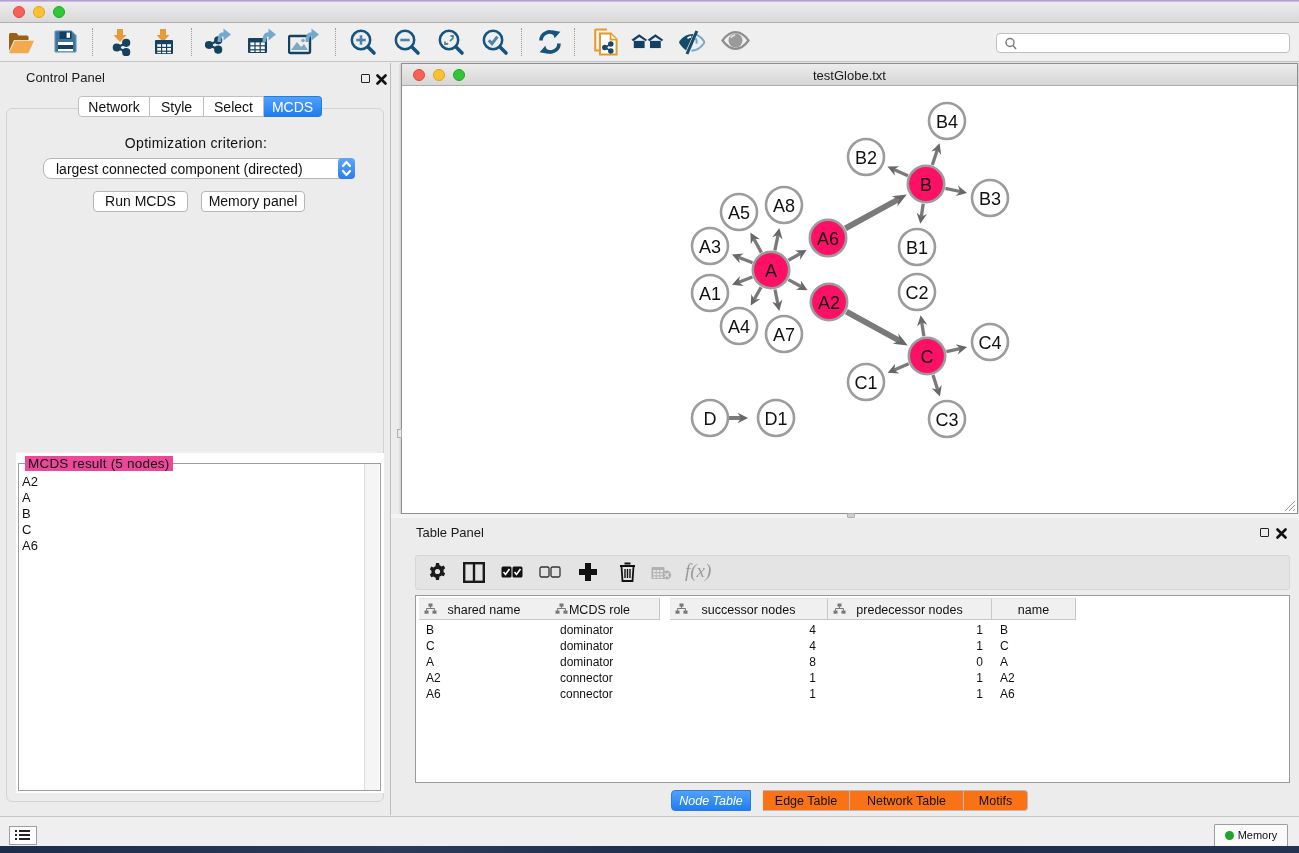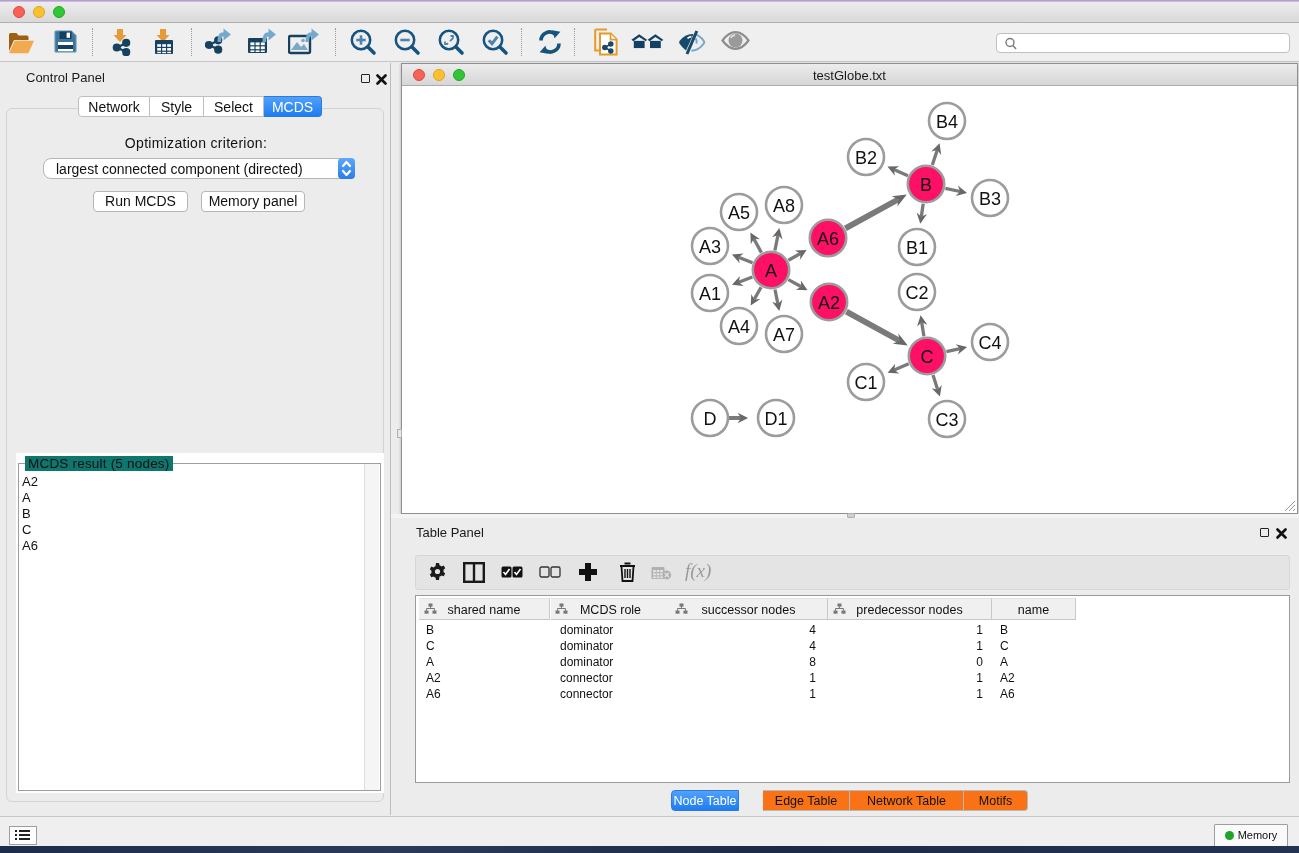--- a/index.html
+++ b/index.html
@@ -22,21 +22,21 @@
 #cp-title { left:13px; top:70px; font-size:13px; color:#1a1a1a;margin-left:13px; }
 .winbtn-sq { position:absolute; width:9px; height:9px; border:1.5px solid #222; border-radius:1px; }
 .cptab { position:absolute; top:96px; height:21px; background:#fff; border:1px solid #bfbfbf; border-left:none; font-size:14px; color:#111; text-align:center; line-height:20px; z-index:2; }
 #cpbox { left:6px; top:108px; width:378px; height:694px; background:#ececec; border:1px solid #d2d2d2; border-radius:6px; }
 #optlabel { left:0px; top:135px; width:392px; text-align:center; font-size:14px; letter-spacing:0.3px; color:#111; }
 #dropdown { left:43px; top:158px; width:312px; height:21px; background:#fff; border:1px solid #b6b6b6; border-radius:8px; font-size:14px; color:#111; line-height:20px; padding-left:12px; }
 #dropstep { left:338px; top:158px; width:17px; height:21px; border-radius:4px; background:linear-gradient(#5ea7fb,#2a7de8); }
 .btn { position:absolute; top:191px; height:21px; background:#fff; border:1px solid #b6b6b6; border-radius:4px; font-size:14px; color:#111; text-align:center; line-height:19px; }
 #mcdsbox { left:16px; top:453px; width:368px; height:340px; background:#fff; }
 #mcdsborder { left:18px; top:463px; width:363px; height:328px; border:1px solid #9e9e9e; }
-#mcdslegend { left:25px; top:456px; font-size:13.5px; letter-spacing:0.2px; color:#111; background:#0f766e; padding:0 3px; z-index:3; }
+#mcdslegend { left:25px; top:456px; font-size:13.5px; letter-spacing:0.2px; color:#111; background:#ec4899; padding:0 3px; z-index:3; }
 .mcdsitem { position:absolute; left:22px; font-size:13px; color:#111; }
 #mcdsscroll { left:364px; top:464px; width:15px; height:326px; background:#f5f5f5; border-left:1px solid #ddd; }
 
 #netwin { left:401px; top:63px; width:897px; height:451px; background:#fff; border:1px solid #8f8f8f; box-shadow:0 1px 3px rgba(0,0,0,0.25); }
 #nettitle { left:0; top:0; width:100%; height:22px; background:linear-gradient(#ececec,#d6d6d6); border-bottom:1px solid #ababab; }
 #nettitle .title { position:absolute; left:0; right:0; top:4px; text-align:center; font-size:13px; color:#1a1a1a; }
 #graphsvg { position:absolute; left:0px; top:23px; }
 
 #tp-title { left:416px; top:525px; font-size:13px; color:#1a1a1a; }
 #tptoolbar { left:415px; top:555px; width:875px; height:35px; background:#e4e4e4; border:1px solid #d6d6d6; border-radius:3px; }
@@ -472,21 +472,21 @@
         <svg width="13" height="12" viewBox="0 0 13 12">
           <g fill="#777">
             <rect x="4.5" y="0.5" width="4" height="3.2"></rect>
             <rect x="0.5" y="7.5" width="4" height="3.2"></rect>
             <rect x="8.5" y="7.5" width="4" height="3.2"></rect>
           </g>
           <path d="M6.5 3.7 V5.5 M2.5 7.5 V5.5 H10.5 V7.5" fill="none" stroke="#777" stroke-width="1"></path>
         </svg>
       </div>
     <div class="th" style="left:3px;width:131px;">shared name</div>
-    <div class="th" style="left:135px;width:120px;">MCDS role</div>
+    <div class="th" style="left:124px;width:120px;">MCDS role</div>
     <div class="th" style="left:254px;width:158px;">successor nodes</div>
     <div class="th" style="left:412px;width:164px;">predecessor nodes</div>
     <div class="th" style="left:576px;width:84px;">name</div>
     <div class="td" style="left:10px;top:26px;">B</div>
     <div class="td" style="left:144px;top:26px;">dominator</div>
     <div class="td" style="left:254px;top:26px;width:146px;text-align:right;">4</div>
     <div class="td" style="left:412px;top:26px;width:155px;text-align:right;">1</div>
     <div class="td" style="left:584px;top:26px;">B</div>
     <div class="td" style="left:10px;top:42px;">C</div>
     <div class="td" style="left:144px;top:42px;">dominator</div>
@@ -503,21 +503,21 @@
     <div class="td" style="left:254px;top:74px;width:146px;text-align:right;">1</div>
     <div class="td" style="left:412px;top:74px;width:155px;text-align:right;">1</div>
     <div class="td" style="left:584px;top:74px;">A2</div>
     <div class="td" style="left:10px;top:90px;">A6</div>
     <div class="td" style="left:144px;top:90px;">connector</div>
     <div class="td" style="left:254px;top:90px;width:146px;text-align:right;">1</div>
     <div class="td" style="left:412px;top:90px;width:155px;text-align:right;">1</div>
     <div class="td" style="left:584px;top:90px;">A6</div>
   </div>
 
-  <div class="btab" style="left:671px;width:68px;border-left:1px solid #b8b8b8;border-radius:4px 0 0 4px;background:linear-gradient(#52a1fa,#1e7df2);color:#fff;border-color:#2a7ae0;">Node Table</div>
+  <div class="btab" style="left:671px;width:80px;border-left:1px solid #b8b8b8;border-radius:4px 0 0 4px;background:linear-gradient(#52a1fa,#1e7df2);color:#fff;border-color:#2a7ae0;font-style:italic;">Node Table</div>
   <div class="btab" style="left:763px;width:87px;">Edge Table</div>
   <div class="btab" style="left:850px;width:114px;">Network Table</div>
   <div class="btab" style="left:964px;width:64px;border-radius:0 4px 4px 0;">Motifs</div>
 
   <div class="abs" style="left:391px;top:514px;width:908px;height:4px;background:#f4f4f4;"></div>
   <div class="abs" style="left:847px;top:513px;width:8px;height:5px;background:#cfcfcf;border:1px solid #b0b0b0;border-radius:1px;"></div>
   <div class="abs" style="left:397px;top:429px;width:5px;height:9px;background:#e8e8e8;border:1px solid #b0b0b0;"></div>
   <div class="abs" id="statusbar">
     <div id="listbtn">
         <svg width="25" height="15" viewBox="0 0 25 15">

